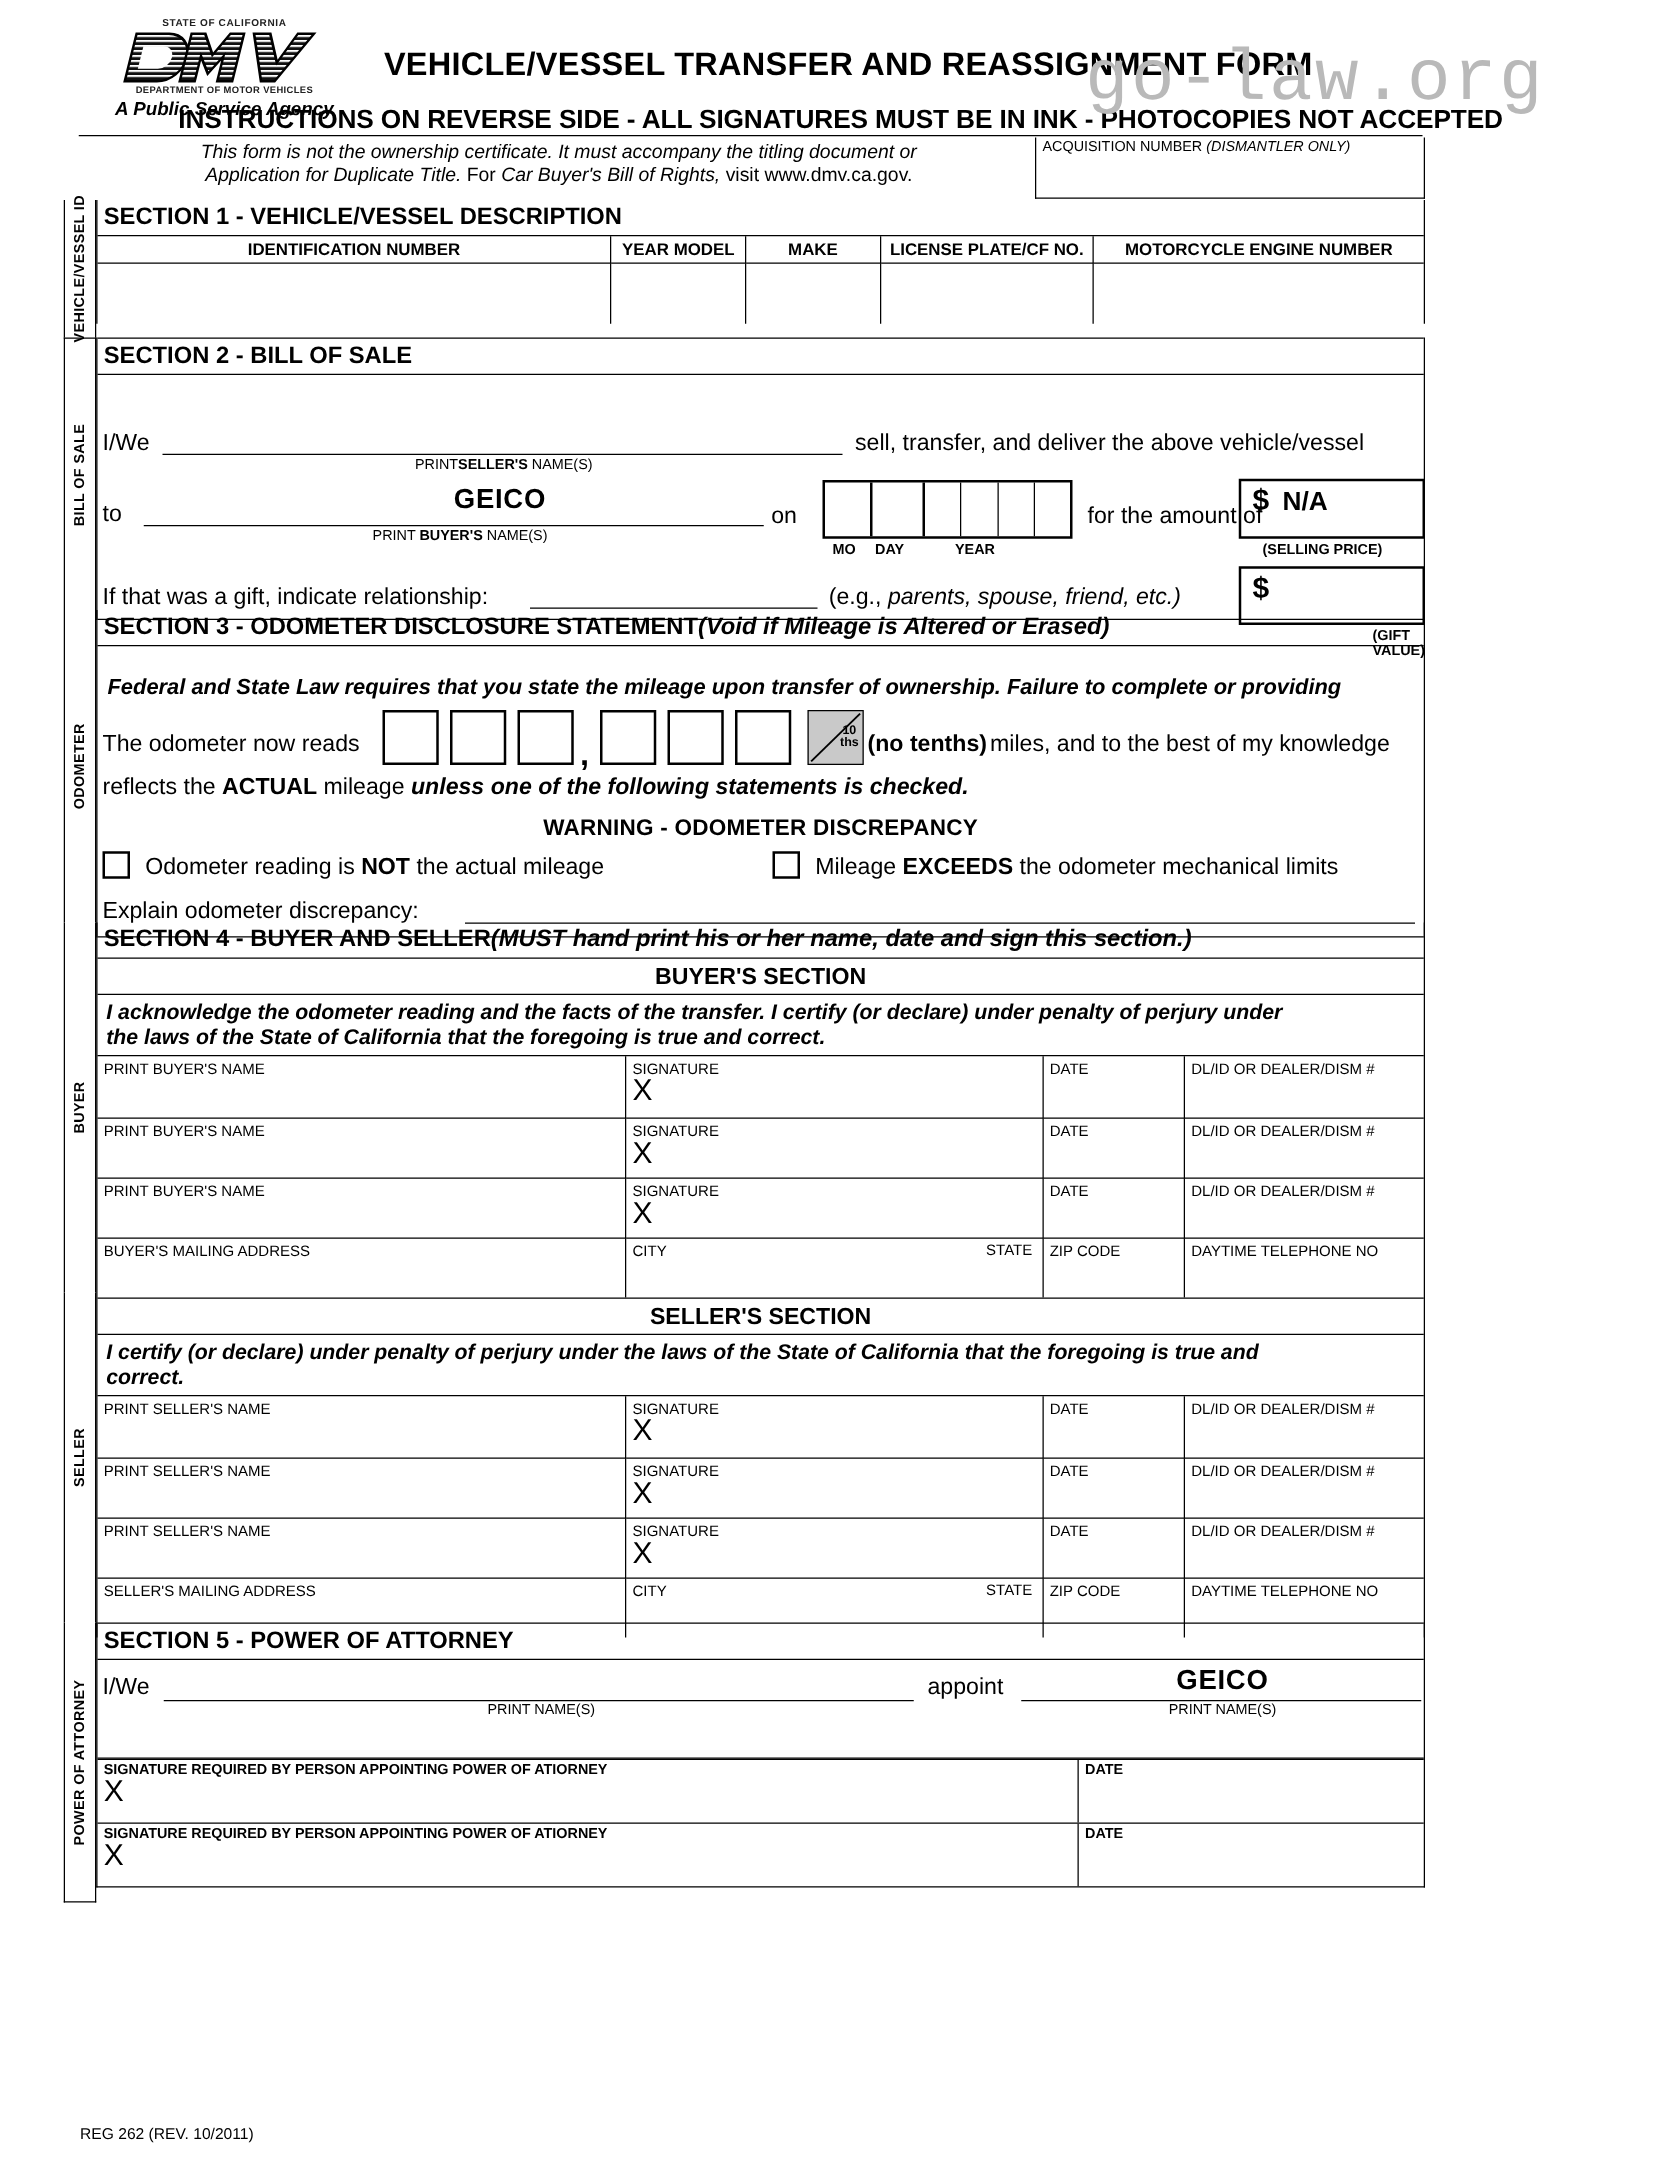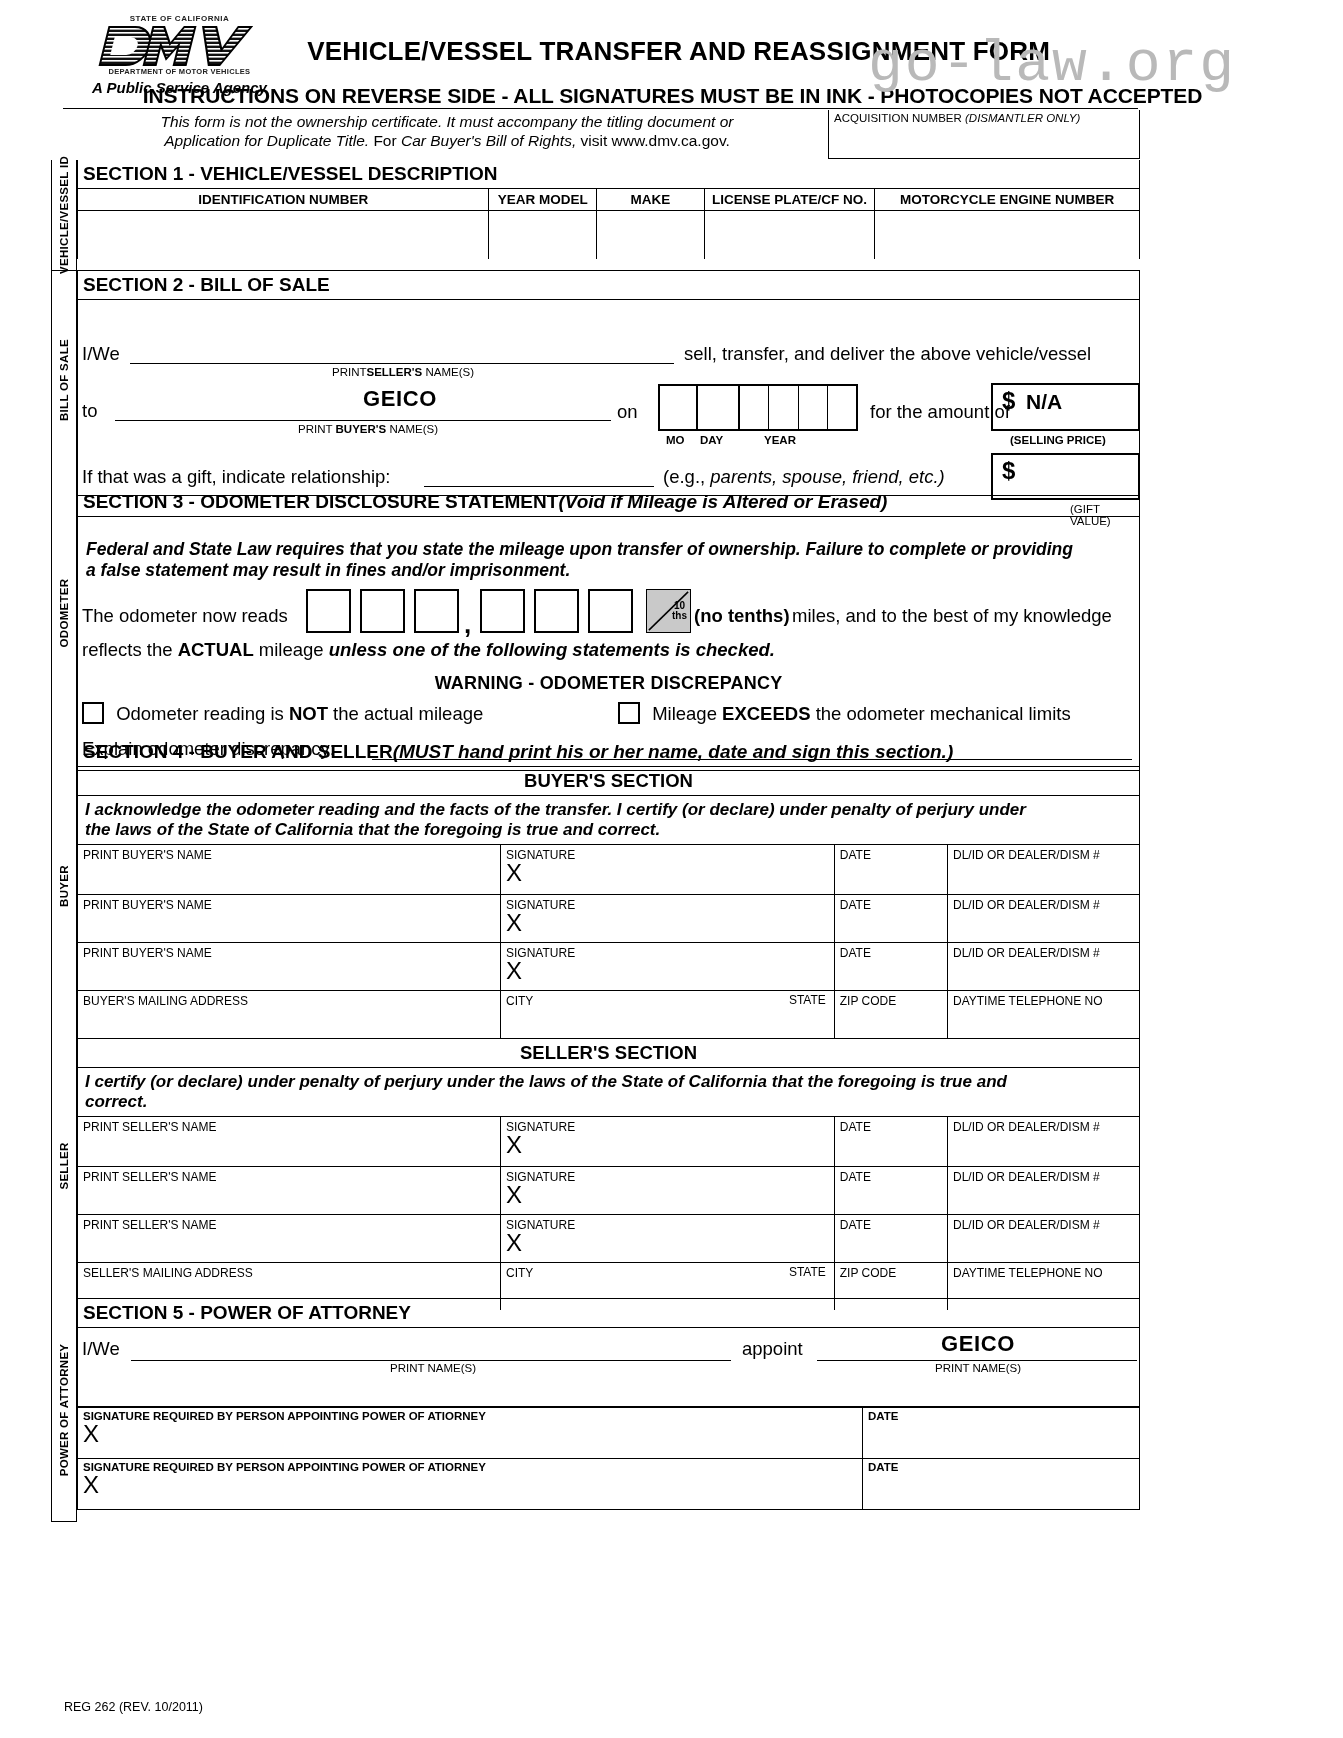--- a/index.html
+++ b/index.html
@@ -314,33 +314,32 @@
 
       <span class="txt" style="position:absolute;left:4px;top:166px;">If that was a gift, indicate relationship:</span>
       <div class="line" style="position:absolute;left:346px;top:186px;width:230px;"></div>
       <span class="txt" style="position:absolute;left:585px;top:166px;">
         <span>(e.g.,</span> <i>parents, spouse, friend, etc.)</i>
       </span>
       <div class="moneybox" style="left:913px;top:153px;width:149px;height:47px;">
         <span>$</span>
         <span class="na"></span>
       </div>
-      <span class="sm" style="position:absolute;left:944px;top:203px;font-weight:normal;padding-left:48px;">(GIFT VALUE)</span>
+      <span class="sm" style="position:absolute;left:972px;top:203px;font-weight:bold;padding-left:48px;">(GIFT VALUE)</span>
     </div>
   </div>
 
   <div class="sec" style="top:488px;">
     <div class="sechdr" style="border-top:none;">
       <span>SECTION 3 - ODOMETER DISCLOSURE STATEMENT</span><em>(Void if Mileage is Altered or Erased)</em>
     </div>
 
     <div class="s3body">
       <div class="lawtxt">
         <span>Federal  and State Law  requires that you state the mileage upon transfer of ownership. Failure to complete or providing</span><br>
-        <span>a false statement may result in  fines and/or imprisonment.</span>
       </div>
 
       <div class="odo-row">
         <span class="txt" style="position:absolute;left:4px;top:22px;">The odometer now reads</span>
         <div class="odocell" style="left:228px;"></div>
         <div class="odocell" style="left:282px;"></div>
         <div class="odocell" style="left:336px;"></div>
         <span class="comma" style="left:386px;top:26px;">,</span>
         <div class="odocell" style="left:402px;"></div>
         <div class="odocell" style="left:456px;"></div>

